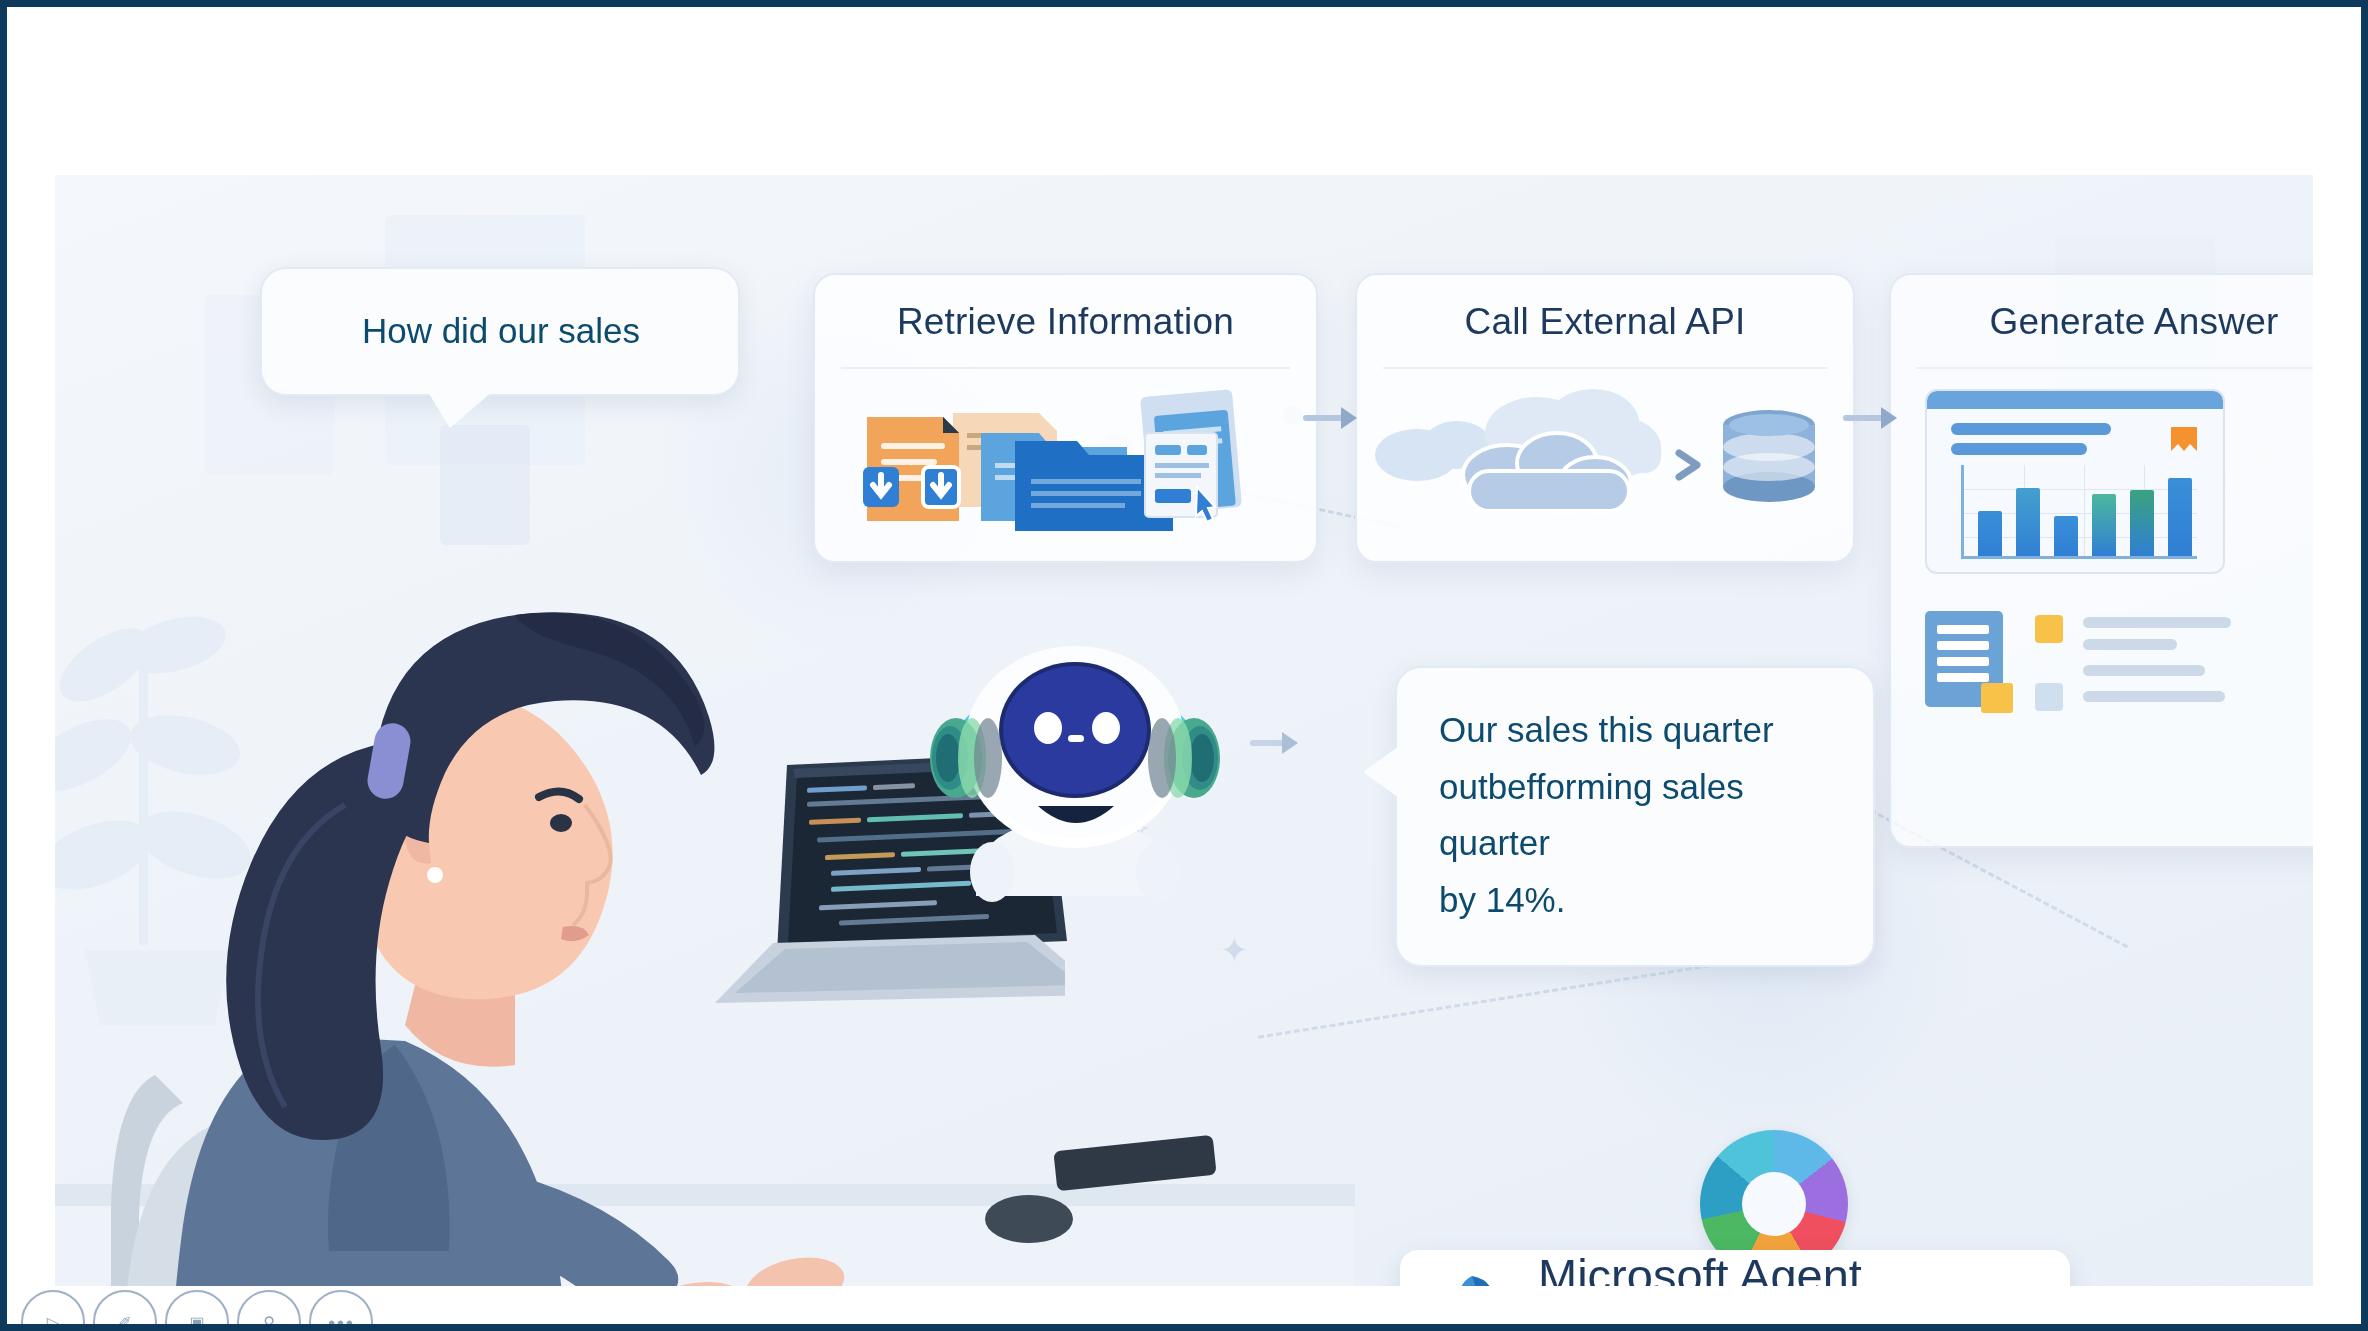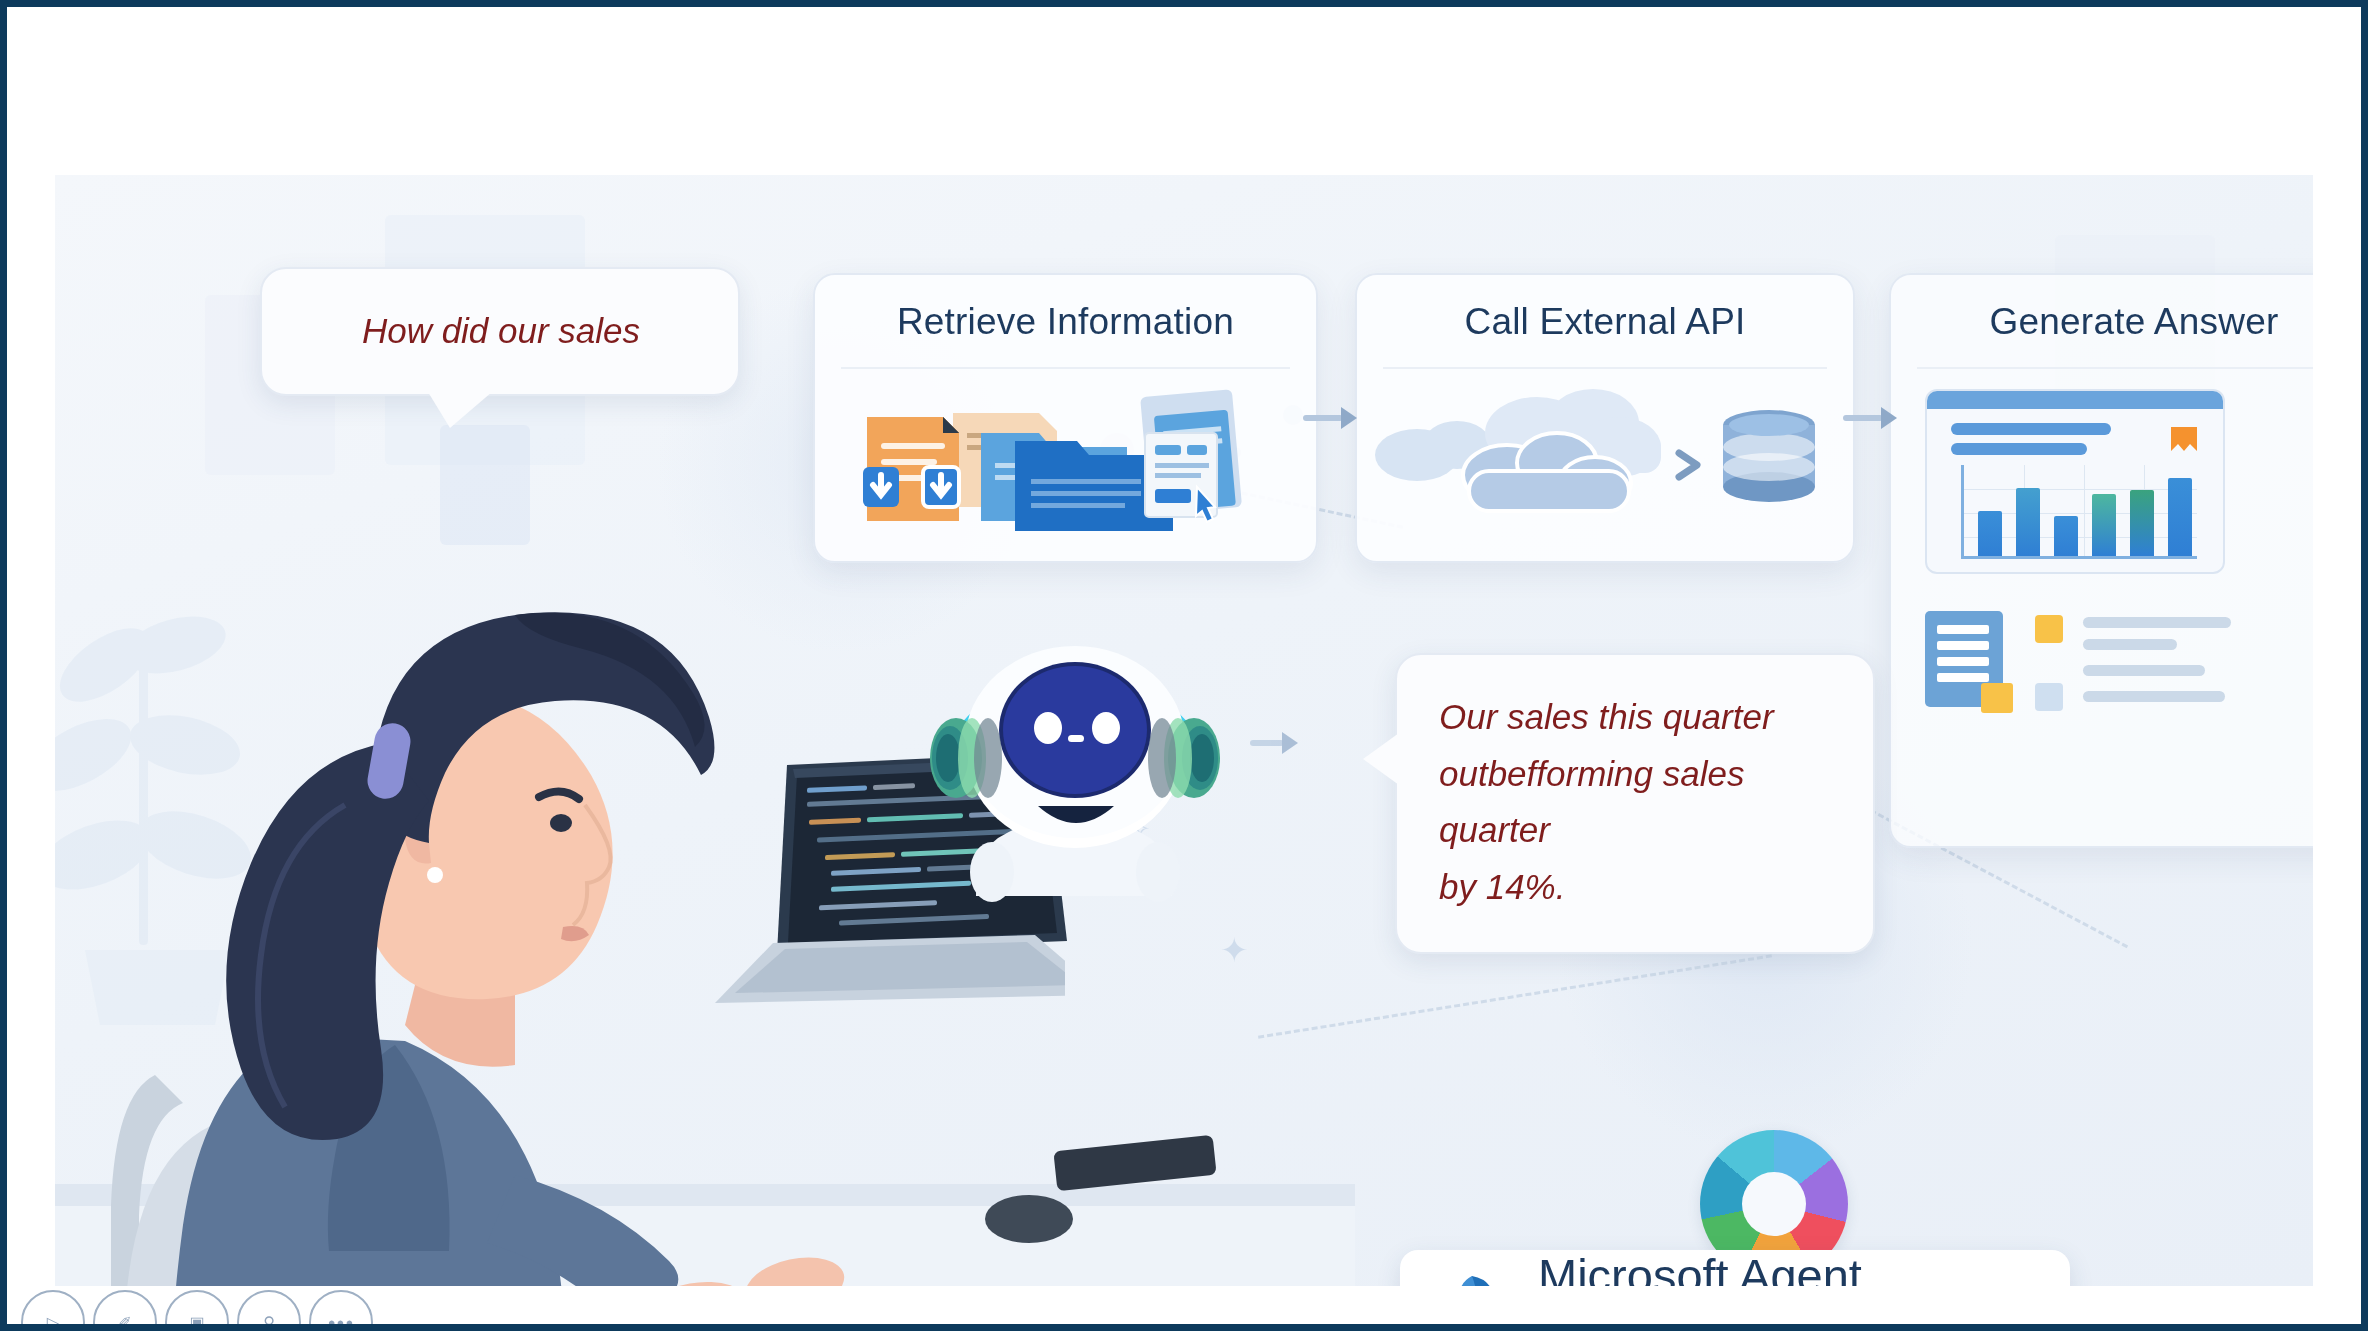--- a/index.html
+++ b/index.html
@@ -37,33 +37,33 @@
   .bg-plant { position:absolute; left:-20px; top:380px; width:280px; height:470px; opacity:.5; }
   .bg-soft-blob {
     position:absolute; border-radius:50%;
     background:radial-gradient(circle,#dfe8f4 0%,rgba(223,232,244,0) 70%);
   }
 
   
   .bubble {
     position:absolute; background:#fbfcfe; border:2px solid #e4eaf3;
     border-radius:26px; box-shadow:0 8px 26px rgba(40,70,110,.10);
-    color:#7f1d1d; line-height:1.62; z-index:25;font-style:italic;
+    color:#0c4a6e; line-height:1.62; z-index:25;
   }
   .bubble-q {
     left:205px; top:92px; width:480px; padding:34px 30px 34px 32px;
     font-size:35px; text-align:center;
   }
   .bubble-q::after {
     content:""; position:absolute; left:166px; bottom:-34px;
     border-left:22px solid transparent; border-right:42px solid transparent;
     border-top:36px solid #fbfcfe;
   }
   .bubble-a {
-    left:1340px; top:478px; width:480px; padding:34px 38px 36px 42px;
+    left:1340px; top:491px; width:480px; padding:34px 38px 36px 42px;
     font-size:35px; text-align:left;
   }
   .bubble-a::before {
     content:""; position:absolute; left:-34px; top:78px;
     border-top:26px solid transparent; border-bottom:26px solid transparent;
     border-right:36px solid #fbfcfe;
   }
 
   
   .card {

